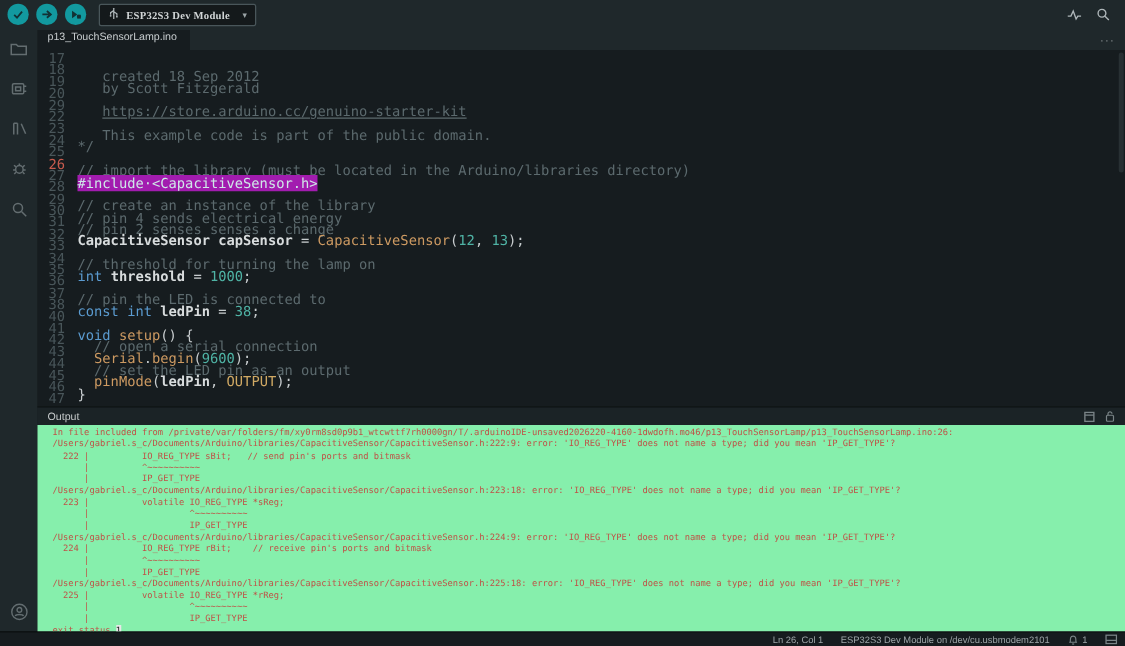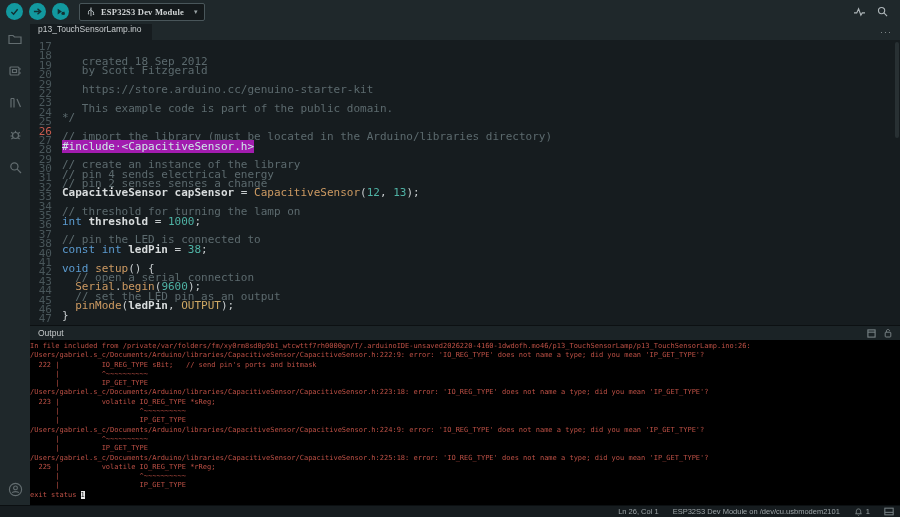--- a/index.html
+++ b/index.html
@@ -40,39 +40,39 @@
     padding:0 8px; cursor:pointer; }
 
   
   .editor { height:285px; background:#161c1f; overflow:hidden; position:relative; flex:0 0 auto;
     font-family:"DejaVu Sans Mono", monospace; font-size:11px; line-height:9.4px; padding-top:2px; }
   .cl { display:flex; height:9.4px; white-space:pre; }
   .ln { width:22px; text-align:right; color:#49565a; flex:0 0 auto; }
   .lnerr { color:#c75b4e; }
   .ct { padding-left:10px; color:#c7ccce; white-space:pre;margin-top:15px; }
   .cm  { color:#5c6a6e; }
-  .lnk { color:#5c6a6e; }
+  .lnk { color:#5c6a6e; text-decoration:underline; }
   .kw  { color:#5b9bd0; }
   .fn  { color:#cd9a62; }
   .num { color:#4fb3a5; }
   .cst { color:#d0a964; }
   .var { color:#d8dcdd; font-weight:bold; }
   .df  { color:#c7ccce; }
   .sel { background:#a21caf; color:#cfe8e8; }
   .vscroll { position:absolute; right:1px; top:2px; width:4px; height:96px; background:#3a4447; opacity:.5; border-radius:2px; }
 
   
   .outhead { height:15px; background:#1b2326; display:flex; align-items:center; padding:0 8px;
     border-top:1px solid #0c1012; flex:0 0 auto; }
   .outhead .otitle { color:#c5c9ca; font-size:8.5px; }
   .outhead .oicons { margin-left:auto; display:flex; gap:8px; align-items:center; }
   .outhead .oicons span { cursor:pointer; display:flex; }
-  .outbody { flex:1 1 auto; background:#000000; overflow:hidden; position:relative;
+  .outbody { flex:1 1 auto; background:#86efac; overflow:hidden; position:relative;
     font-family:"DejaVu Sans Mono", monospace; font-size:7px; line-height:9.3px;
-    color:#bf5146; padding:2px 0 0 0; }
+    color:#bf5146; padding:2px 0 0 12px; }
   .ol { white-space:pre; height:9.3px; }
   .cursor { background:#e8e8e8; color:#0c0f10; }
 
   
   .statusbar { height:12px; background:#161c1f; border-top:1px solid #0b0f11; display:flex;
     align-items:center; flex:0 0 auto; padding:0 6px; }
   .sb-right { margin-left:auto; display:flex; align-items:flex-start; gap:14px; color:#9da5a8; font-size:7.5px; }
   .sb-item { cursor:pointer; display:flex; align-items:center; gap:3px; }
 
   svg.ic { stroke:#7a8487; fill:none; stroke-width:1.2; }
@@ -236,20 +236,21 @@
             <div class="ol">In file included from /private/var/folders/fm/xy0rm8sd0p9b1_wtcwttf7rh0000gn/T/.arduinoIDE-unsaved2026220-4160-1dwdofh.mo46/p13_TouchSensorLamp/p13_TouchSensorLamp.ino:26:</div>
             <div class="ol">/Users/gabriel.s_c/Documents/Arduino/libraries/CapacitiveSensor/CapacitiveSensor.h:222:9: error: 'IO_REG_TYPE' does not name a type; did you mean 'IP_GET_TYPE'?</div>
             <div class="ol">  222 |          IO_REG_TYPE sBit;   // send pin's ports and bitmask</div>
             <div class="ol">      |          ^~~~~~~~~~~</div>
             <div class="ol">      |          IP_GET_TYPE</div>
             <div class="ol">/Users/gabriel.s_c/Documents/Arduino/libraries/CapacitiveSensor/CapacitiveSensor.h:223:18: error: 'IO_REG_TYPE' does not name a type; did you mean 'IP_GET_TYPE'?</div>
             <div class="ol">  223 |          volatile IO_REG_TYPE *sReg;</div>
             <div class="ol">      |                   ^~~~~~~~~~~</div>
             <div class="ol">      |                   IP_GET_TYPE</div>
             <div class="ol">/Users/gabriel.s_c/Documents/Arduino/libraries/CapacitiveSensor/CapacitiveSensor.h:224:9: error: 'IO_REG_TYPE' does not name a type; did you mean 'IP_GET_TYPE'?</div>
+            <div class="ol">  224 |          IO_REG_TYPE rBit;    // receive pin's ports and bitmask</div>
             <div class="ol">      |          ^~~~~~~~~~~</div>
             <div class="ol">      |          IP_GET_TYPE</div>
             <div class="ol">/Users/gabriel.s_c/Documents/Arduino/libraries/CapacitiveSensor/CapacitiveSensor.h:225:18: error: 'IO_REG_TYPE' does not name a type; did you mean 'IP_GET_TYPE'?</div>
             <div class="ol">  225 |          volatile IO_REG_TYPE *rReg;</div>
             <div class="ol">      |                   ^~~~~~~~~~~</div>
             <div class="ol">      |                   IP_GET_TYPE</div>
           </div>
         <div class="ol"><span>exit status </span><span class="cursor">1</span></div>
       </div>
     </div>

